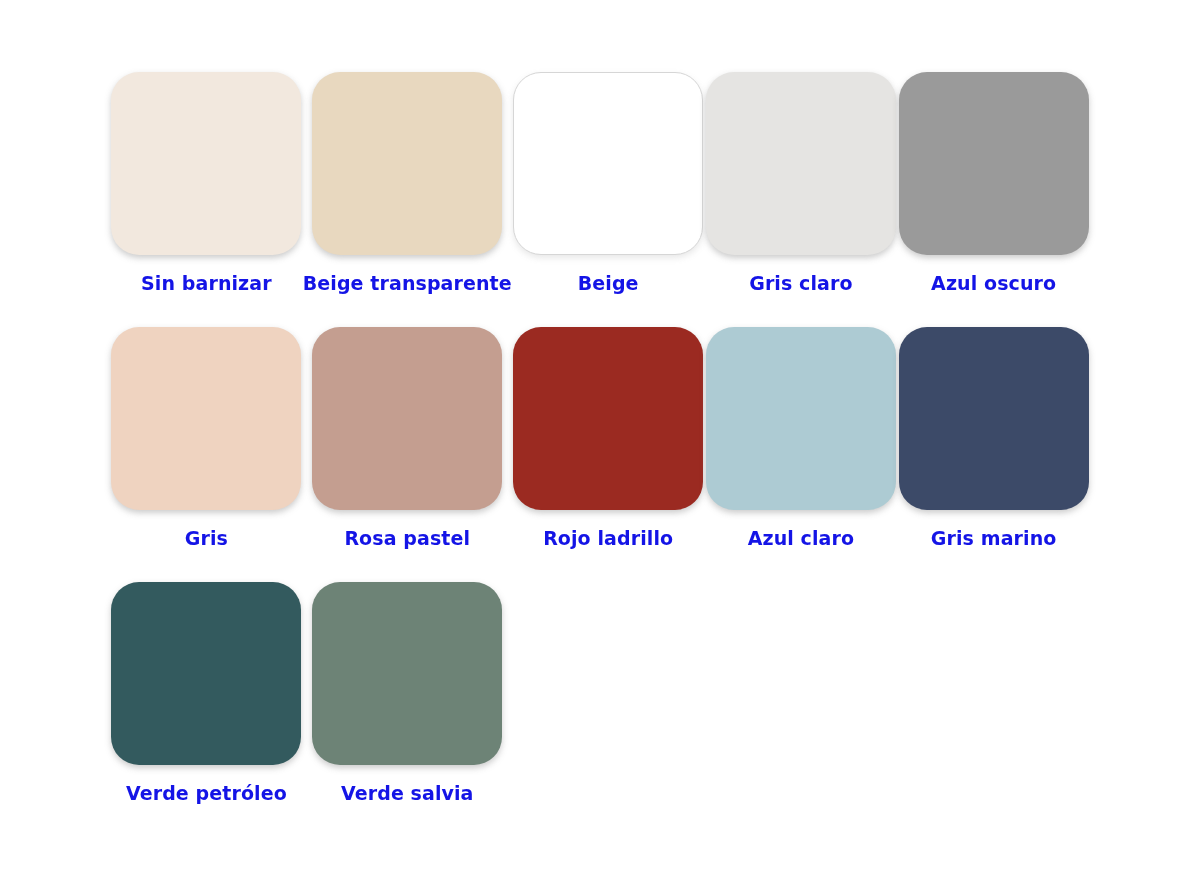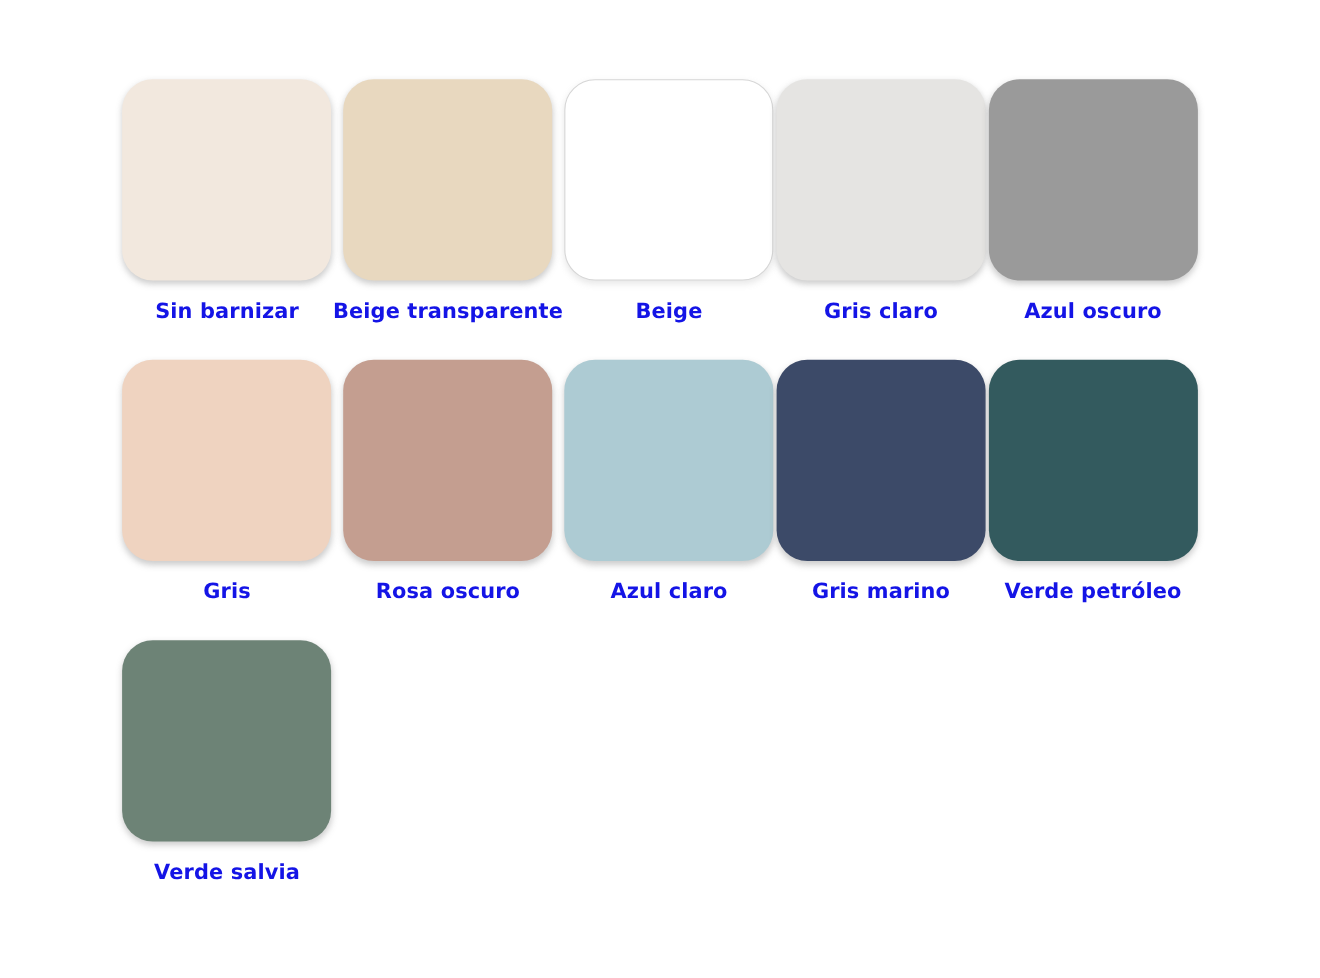--- a/index.html
+++ b/index.html
@@ -85,21 +85,25 @@
       <div class="cell">
         <div class="swatch" style="background: rgb(154, 154, 154);"></div>
         <div class="swatch-label">Azul oscuro</div>
       </div>
       <div class="cell">
         <div class="swatch" style="background: rgb(239, 211, 192);"></div>
         <div class="swatch-label">Gris</div>
       </div>
       <div class="cell">
         <div class="swatch" style="background: rgb(196, 158, 144);"></div>
-        <div class="swatch-label">Rosa oscuro</div>
+        <div class="swatch-label">Rosa pastel</div>
+      </div>
+      <div class="cell">
+        <div class="swatch" style="background: rgb(155, 42, 33);"></div>
+        <div class="swatch-label">Rojo ladrillo</div>
       </div>
       <div class="cell">
         <div class="swatch" style="background: rgb(173, 203, 211);"></div>
         <div class="swatch-label">Azul claro</div>
       </div>
       <div class="cell">
         <div class="swatch" style="background: rgb(60, 74, 104);"></div>
         <div class="swatch-label">Gris marino</div>
       </div>
       <div class="cell">

